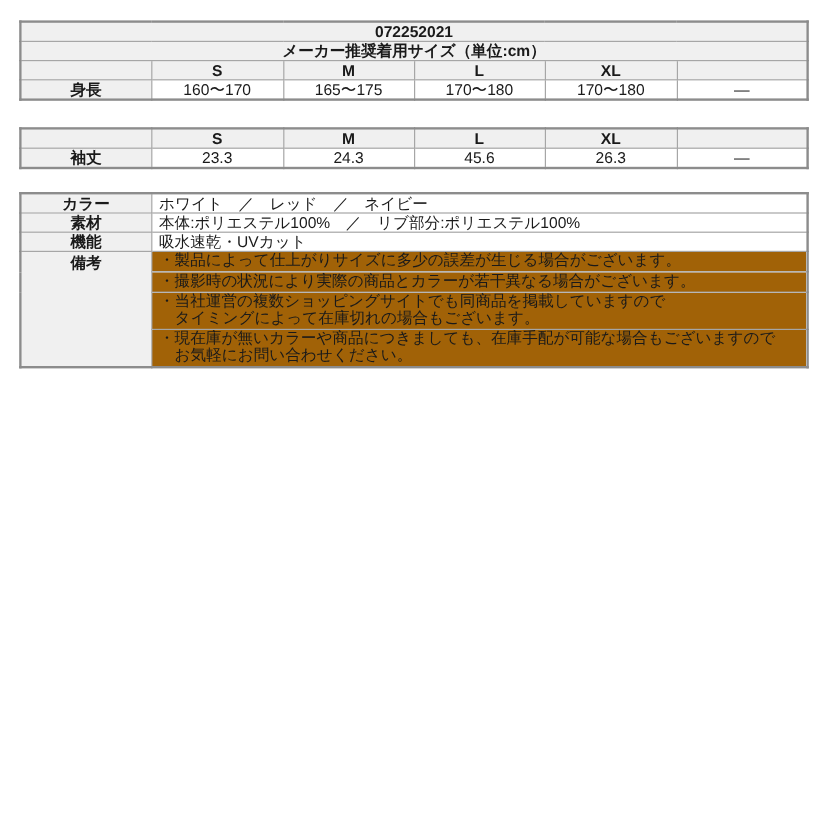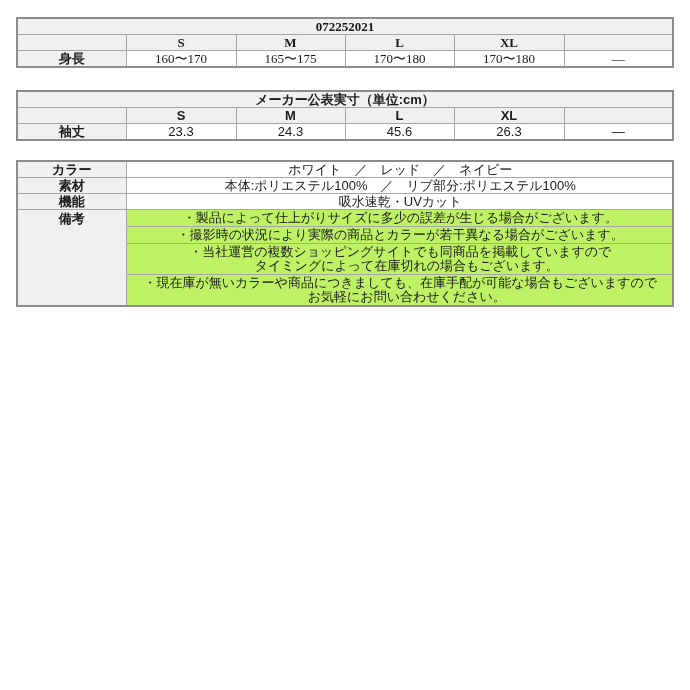--- a/index.html
+++ b/index.html
@@ -24,61 +24,65 @@
     border: 1px solid #a6a6a6;
     height: 15px;
     font-size: 13px;
     line-height: 15px;
     text-align: center;
     vertical-align: middle;
     padding: 0 2px;
     overflow: hidden;
     white-space: nowrap;
   }
-  #table-recommended { margin-top: 17px; font-family: Liberation Serif, serif; }
+  #table-recommended { margin-top: 17px; }
   #table-actual      { margin-top: 22px; }
   #table-details     { margin-top: 19px; }
 
   .hd  { background: #f0f0f0; font-weight: bold; }
   .lbl { background: #f0f0f0; font-weight: bold; }
   .data { background: #ffffff; margin-left: 28px; }
 
   #table-details td.txt {
-    text-align: center;
+    text-align: left;
     padding: 0 4px 0 6px;
     background: #ffffff;
   }
   #table-details td.note {
-    text-align: center;
-    background: #bef264;
+    text-align: left;
+    background: #a16207;
     white-space: pre-line;
     line-height: 14px;
     padding: 1px 4px 1px 19px;
     text-indent: -13px;
     vertical-align: middle;
+    font-family: Liberation Mono, monospace;
   }
   #table-details td.notes-label { vertical-align: top; padding-top: 1px; }
 </style>
 </head>
 <body>
 
 <div class="sheet">
 
   <table class="tbl" id="table-recommended">
     <colgroup>
       <col style="width:109px">
         <col style="width:110px">
         <col style="width:109px">
       <col style="width:109px">
         <col style="width:110px">
         <col style="width:109px">
     </colgroup>
     <tbody>
         <tr>
       <td class="hd" colspan="6">072252021</td>
+    </tr>
+    <tr>
+      <td class="hd" colspan="6">メーカー推奨着用サイズ（単位:cm）</td>
     </tr>
     <tr>
       <td class="hd"></td>
       <td class="hd">S</td>
       <td class="hd">M</td>
       <td class="hd">L</td>
       <td class="hd">XL</td>
       <td class="hd"></td>
     </tr>
     <tr>
@@ -95,23 +99,20 @@
   <table class="tbl" id="table-actual">
     <colgroup>
       <col style="width:109px">
         <col style="width:110px">
         <col style="width:109px">
       <col style="width:109px">
         <col style="width:110px">
         <col style="width:109px">
     </colgroup>
     <tbody>
-        <tr>
-      <td class="hd" colspan="6">メーカー公表実寸（単位:cm）</td>
-    </tr>
     <tr>
       <td class="hd"></td>
       <td class="hd">S</td>
       <td class="hd">M</td>
       <td class="hd">L</td>
       <td class="hd">XL</td>
       <td class="hd"></td>
     </tr>
     <tr>
       <td class="lbl">袖丈</td>

